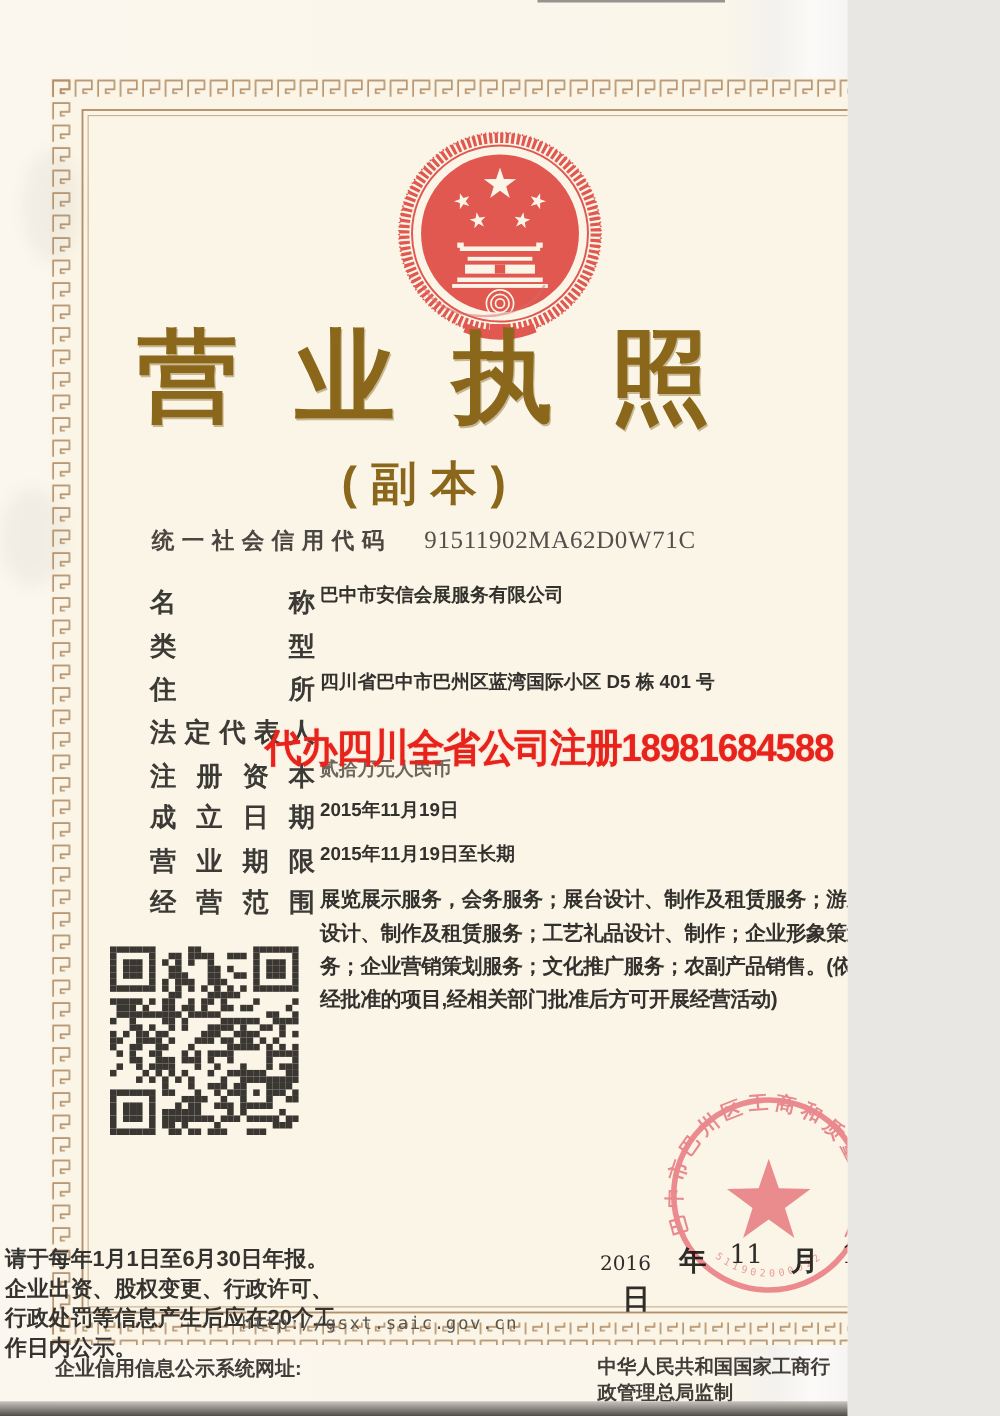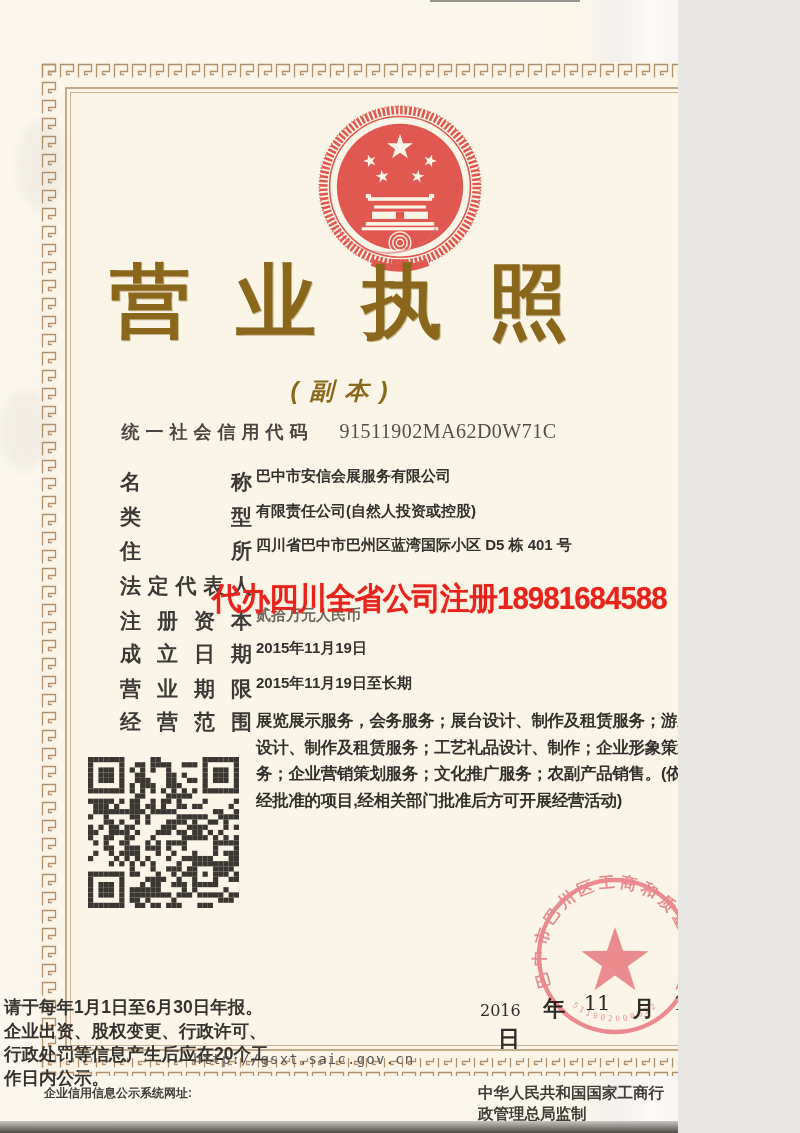--- a/index.html
+++ b/index.html
@@ -9,22 +9,22 @@
   .abs{position:absolute;}
   
   .paper-inner{left:40px;top:62px;width:700px;height:1014px;background:#fbf5e7;}
   .frame-svg{left:40px;top:62px;}
   
   .emblem{left:312px;top:104px;}
   
   .title{left:0;right:0;top:262px;text-align:center;font-size:80px;font-weight:900;
     color:#8a671b;letter-spacing:46px;text-indent:46px;line-height:1;
     text-shadow:1px 1px 0 rgba(122,90,20,.4);}
-  .subtitle{left:0;right:0;top:375px;text-align:center;font-size:24px;font-weight:700;
-    color:#8a671b;letter-spacing:11px;text-indent:11px;font-style:italic;}
+  .subtitle{left:0;right:0;top:362px;text-align:center;font-size:37px;font-weight:700;
+    color:#8a671b;letter-spacing:11px;text-indent:11px;}
   .credit-line{left:0;right:0;top:420px;display:flex;justify-content:center;align-items:baseline;gap:26px;}
   .credit-label{font-size:18px;font-weight:700;color:#4a4742;letter-spacing:6px;}
   .credit-code{font-size:20px;color:#53504b;font-family:Liberation Serif, serif;letter-spacing:.5px;}
   
   .frow{left:120px;width:600px;height:30px;}
   .flabel{position:absolute;left:0;top:0;width:132px;font-size:21px;font-weight:600;color:#3c3a37;
     text-align:justify;text-align-last:justify;text-justify:inter-character;}
   .fvalue{position:absolute;left:136px;top:-1px;width:468px;font-size:15px;font-weight:600;color:#33312d;white-space:nowrap;}
   .fvalue.scope{white-space:normal;font-size:16.5px;line-height:26.5px;letter-spacing:-.3px;width:470px;}
   .capital-val{color:#6f675e;}
@@ -40,21 +40,21 @@
   .date-line .y{font-size:16px;font-family:"DejaVu Serif",serif;}
   .date-line .unit{font-size:22px;font-weight:700;margin-left:18px;}
   .date-line .sup{font-size:21px;font-family:"DejaVu Serif",serif;position:relative;top:-6px;margin-left:14px;}
   
   .seal{left:525px;top:866px;z-index:20;opacity:.88;mix-blend-mode:multiply;}
   
   .notice{left:4px;top:996px;z-index:40;font-size:17.5px;font-weight:700;color:#35332f;line-height:23.5px;white-space:nowrap;}
   
   .url{left:193px;top:1051px;font-family:"DejaVu Sans Mono",monospace;font-size:14px;color:#5a564f;
     letter-spacing:1.2px;z-index:40;}
-  .site-label{left:44px;top:1085px;font-size:12px;font-weight:600;color:#413e3a;}
+  .site-label{left:44px;top:1085px;font-size:16px;font-weight:600;color:#413e3a;}
   .issuer{left:478px;top:1083px;font-size:15.5px;font-weight:600;color:#413e3a;}
   
   .bottom-strip{left:0;top:1121px;width:800px;height:12px;background:linear-gradient(#c9c6c2,#4e4a46);}
   .top-mark{left:430px;top:0;width:150px;height:2px;background:#444;opacity:.55;}
   .corner-mark{left:791px;top:0;width:9px;height:9px;background:#55524e;opacity:.7;border-radius:0 0 0 6px;}
   .fold-shadow{left:742px;top:0;width:34px;height:1133px;
     background:linear-gradient(90deg,rgba(0,0,0,0) 0%,rgba(120,115,108,.12) 55%,rgba(0,0,0,0) 100%);}
   .stamp-arc-clip{left:330px;top:228px;width:112px;height:26px;overflow:hidden;opacity:.5;}
   .stamp-arc{position:absolute;left:6px;top:-42px;width:98px;height:64px;border:2px solid #d96a6a;border-radius:50%;}
   .blob{border-radius:50%;filter:blur(6px);background:#8a867d;opacity:.08;}
@@ -138,21 +138,20 @@
     <span class="credit-label">统一社会信用代码</span>
     <span class="credit-code">91511902MA62D0W71C</span>
   </div>
 
   <div class="abs frow" style="top:468px">
     <div class="flabel">名称</div>
     <div class="fvalue">巴中市安信会展服务有限公司</div>
   </div>
   <div class="abs frow" style="top:503px">
     <div class="flabel">类型</div>
-    <div class="fvalue">有限责任公司(自然人投资或控股)</div>
   </div>
   <div class="abs frow" style="top:537px">
     <div class="flabel">住所</div>
     <div class="fvalue">四川省巴中市巴州区蓝湾国际小区 D5 栋 401 号</div>
   </div>
   <div class="abs frow" style="top:572px">
     <div class="flabel">法定代表人</div>
   </div>
   <div class="abs frow" style="top:607px">
     <div class="flabel">注册资本</div>

